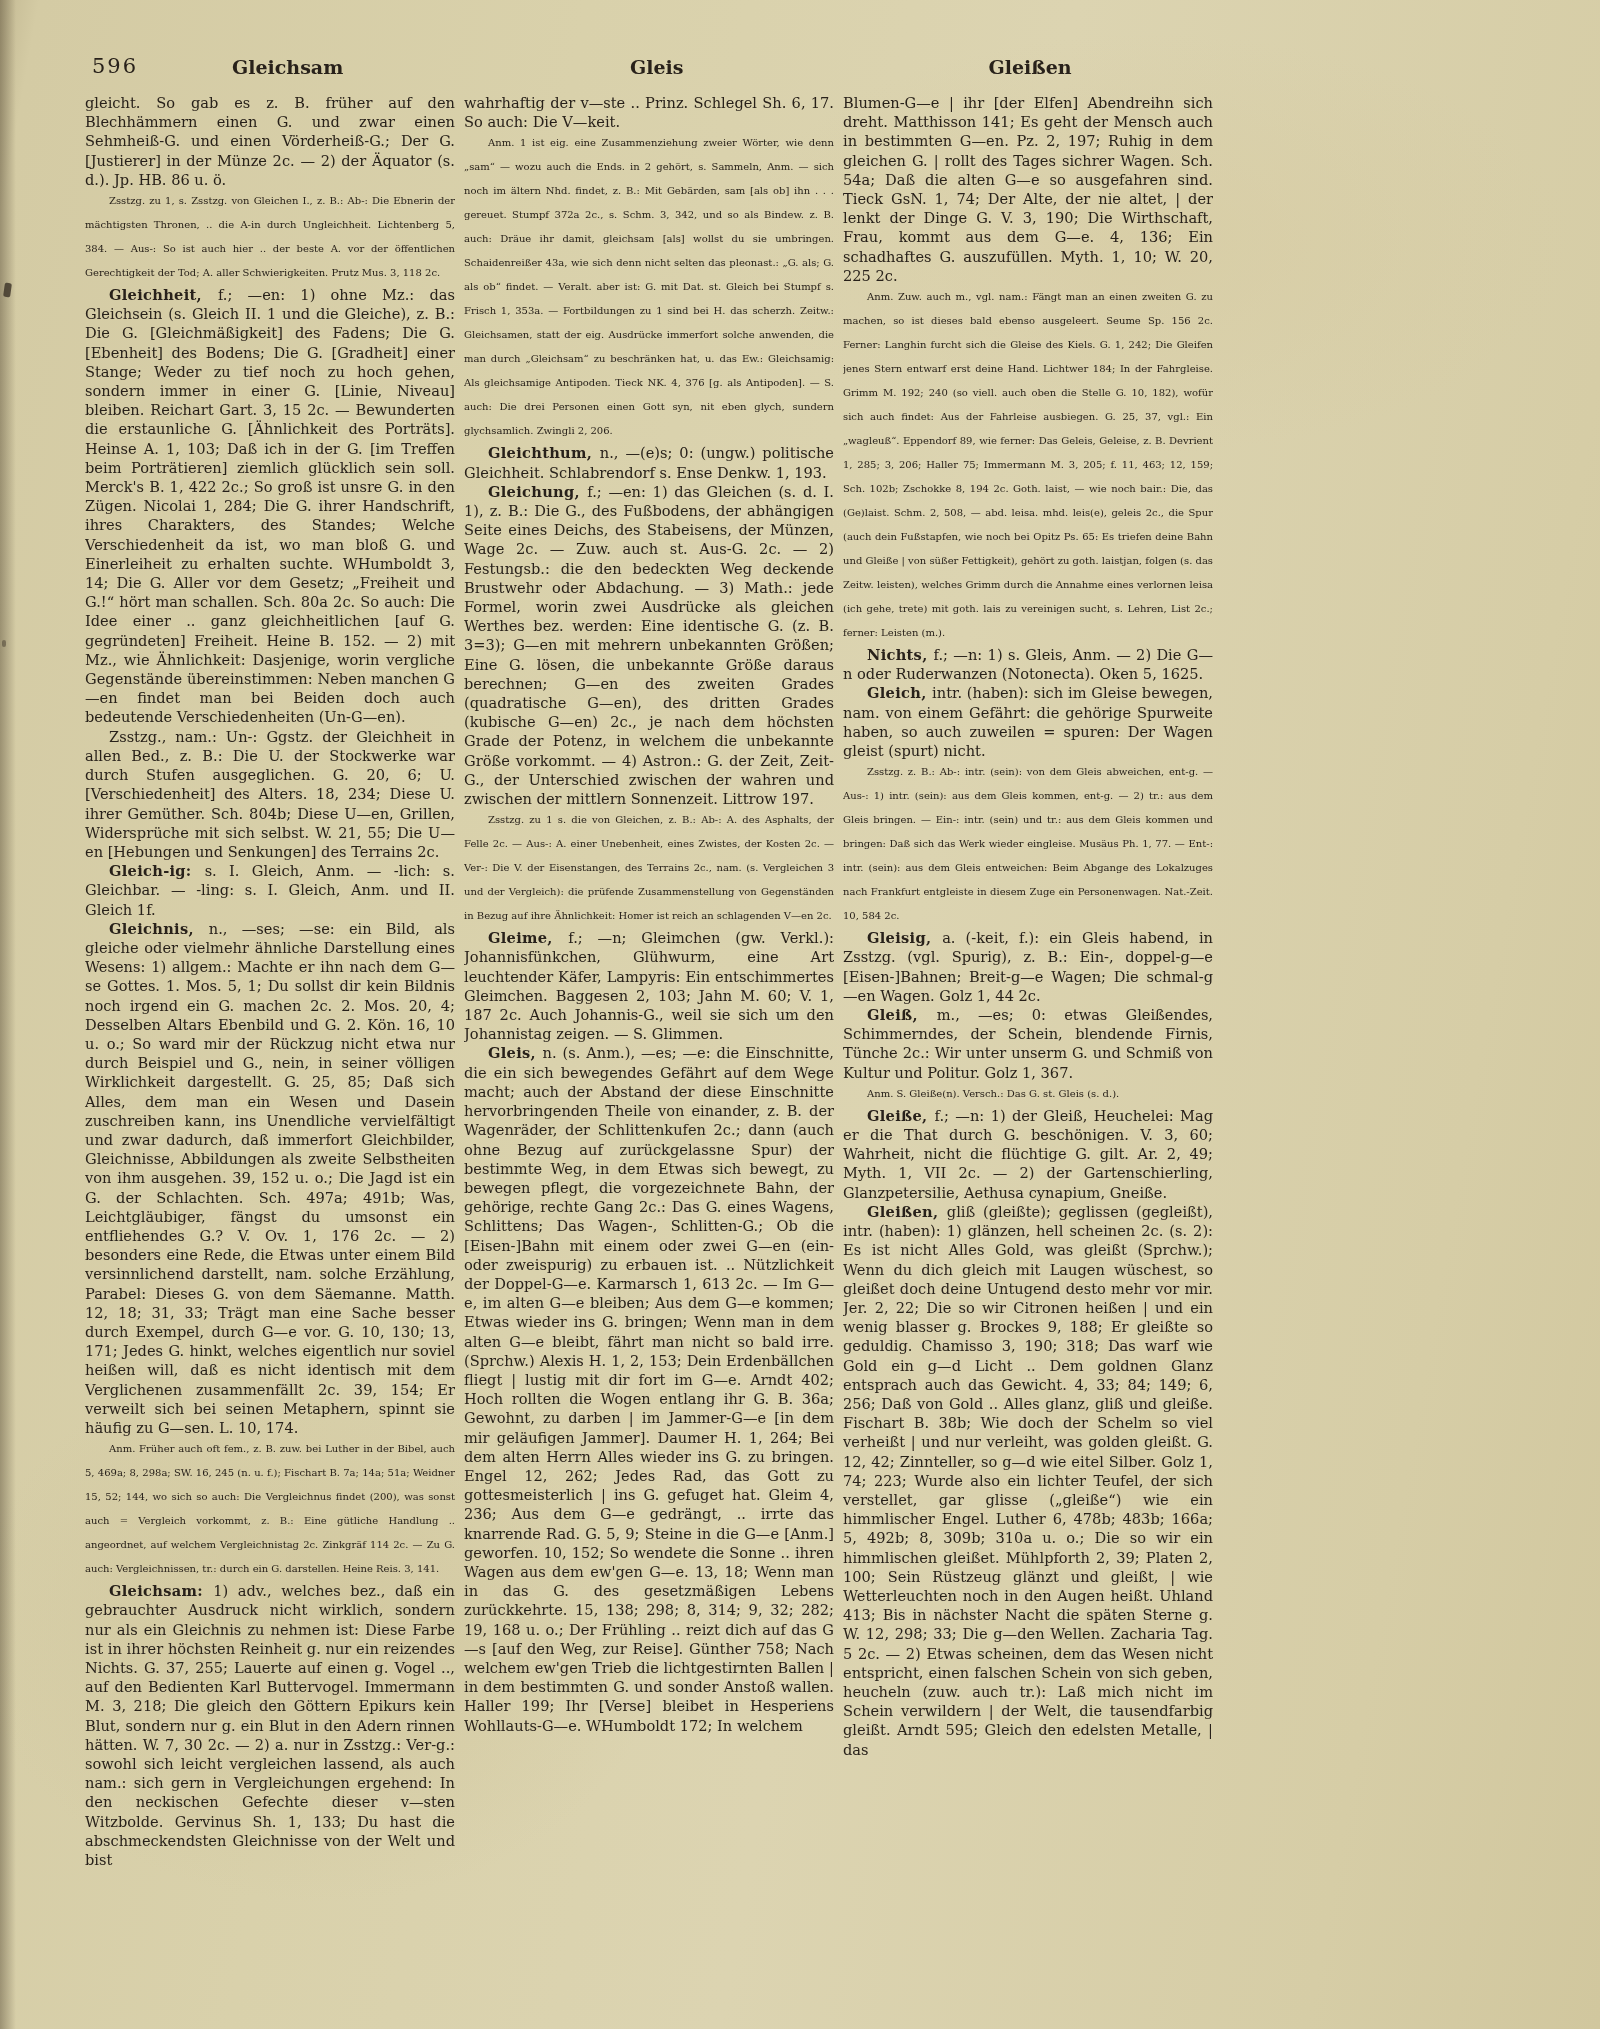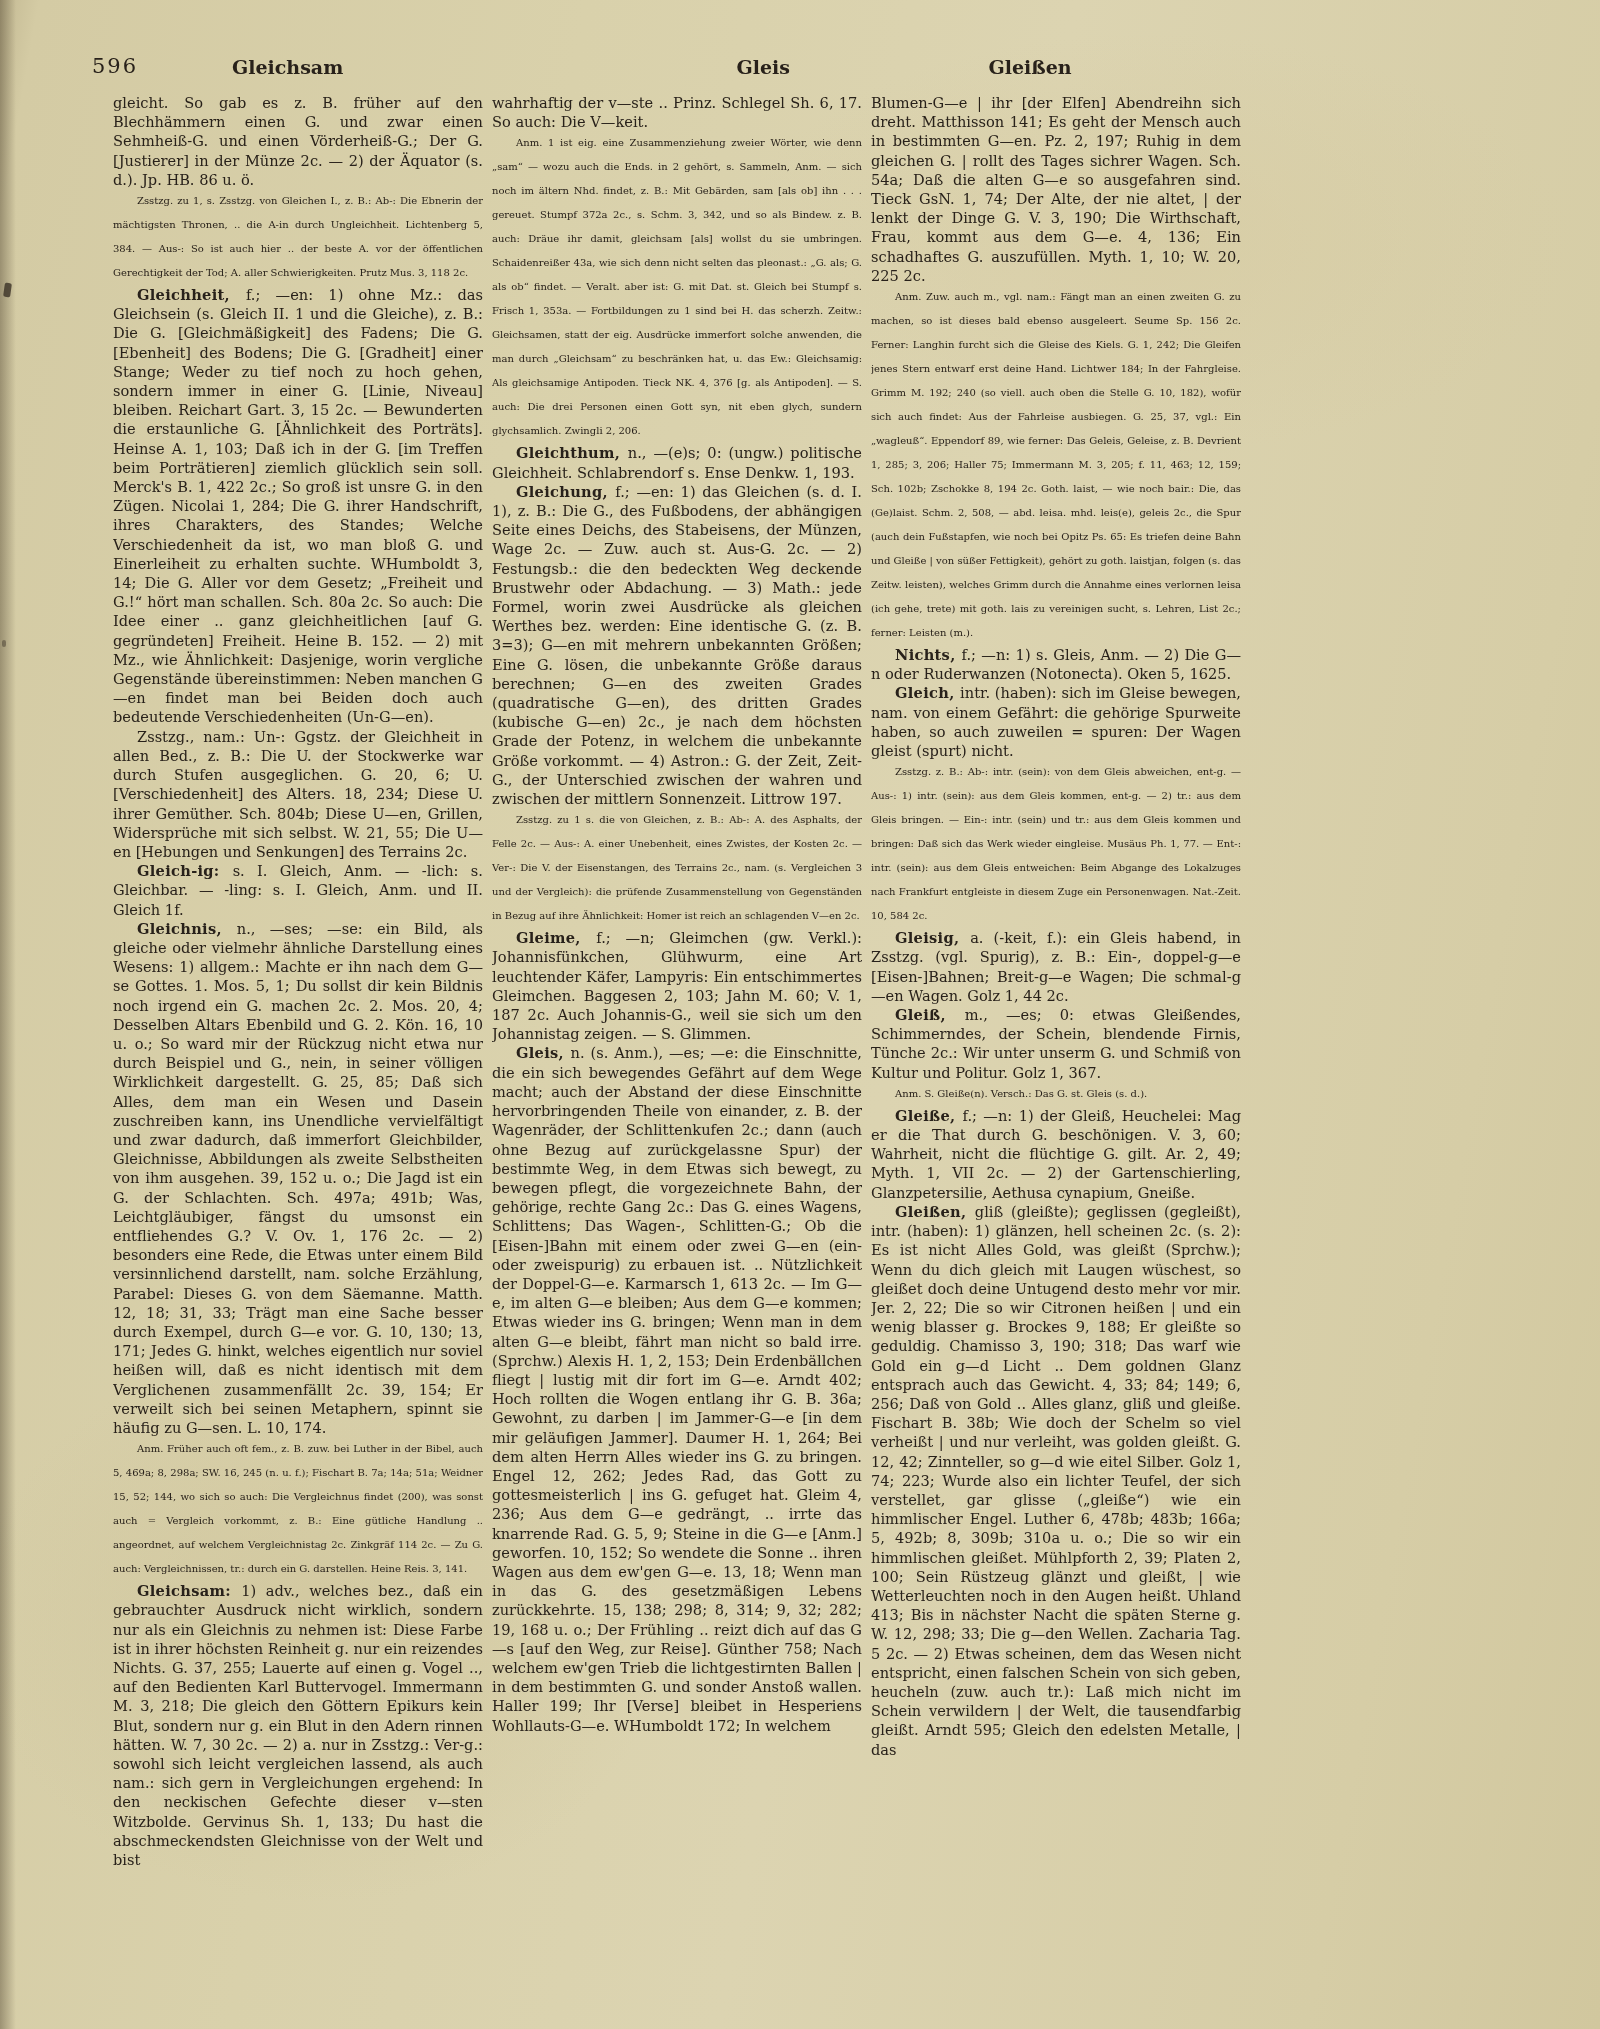--- a/index.html
+++ b/index.html
@@ -17,25 +17,25 @@
   .edge-shadow{position:absolute;left:0;top:0;width:16px;height:100%;
     background:linear-gradient(90deg,rgba(60,48,30,.38),rgba(60,48,30,0));}
   .artifact{position:absolute;background:#3a3126;border-radius:2px;opacity:.8;}
   .a1{left:4px;top:283px;width:7px;height:14px;transform:rotate(8deg);}
   .a2{left:2px;top:640px;width:4px;height:7px;opacity:.45;}
   header{position:absolute;left:0;top:54px;width:1600px;height:30px;}
   .pgnum{position:absolute;left:92px;top:0;font-size:21px;letter-spacing:2px;
     font-family:"DejaVu Serif",serif;}
   .rhead{position:absolute;top:2px;font-size:19px;font-weight:bold;}
   .rh1{left:232px;width:200px;text-align:left;}
-  .rh2{left:630px;width:160px;text-align:right;}
+  .rh2{left:630px;width:160px;text-align:left;}
   .rh3{left:950px;width:160px;text-align:center;}
   .columns{
     position:absolute;left:85px;top:93px;width:1128px;height:1812px;
-    display:flex;gap:9px;overflow:hidden;margin-left:28px;
+    display:flex;gap:9px;overflow:hidden;
   }
   .col{width:370px;height:100%;overflow:hidden;
     font-size:14.6px;line-height:19.2px;text-align:justify;
     text-justify:inter-word;hyphens:none;}
   .col p{margin:0;text-indent:24px;}
   .col p.noind{text-indent:0;}
   .col p.small{font-size:10px;line-height:24px;}
   .col b{font-weight:bold;letter-spacing:.3px;}
 </style>
 </head>

